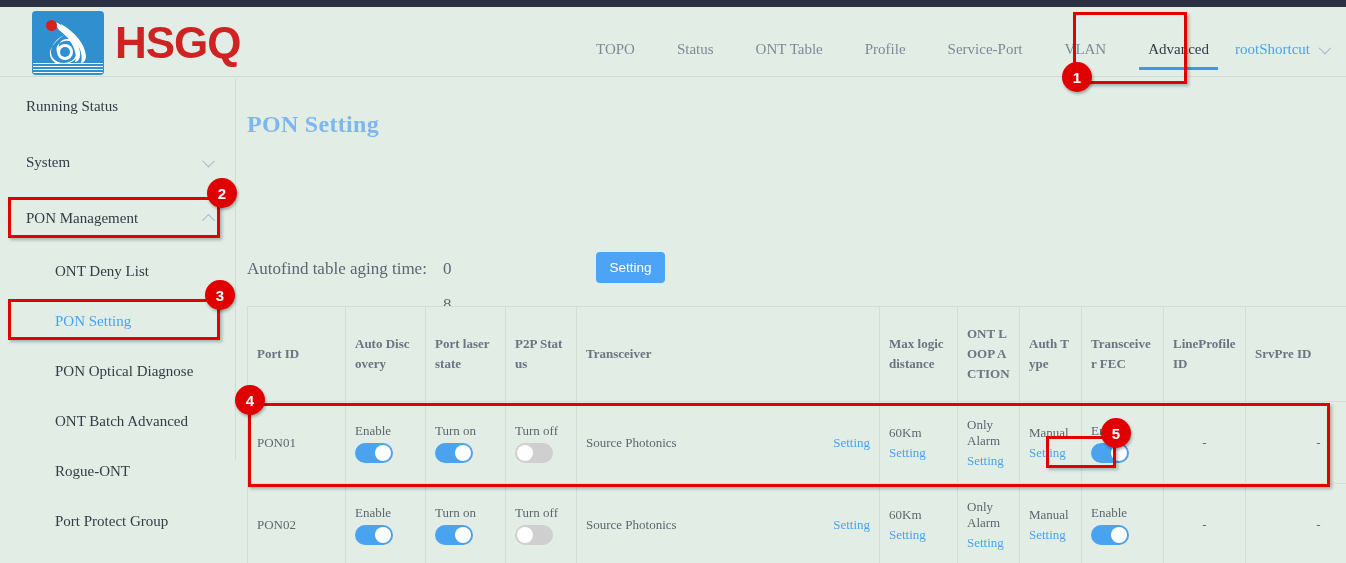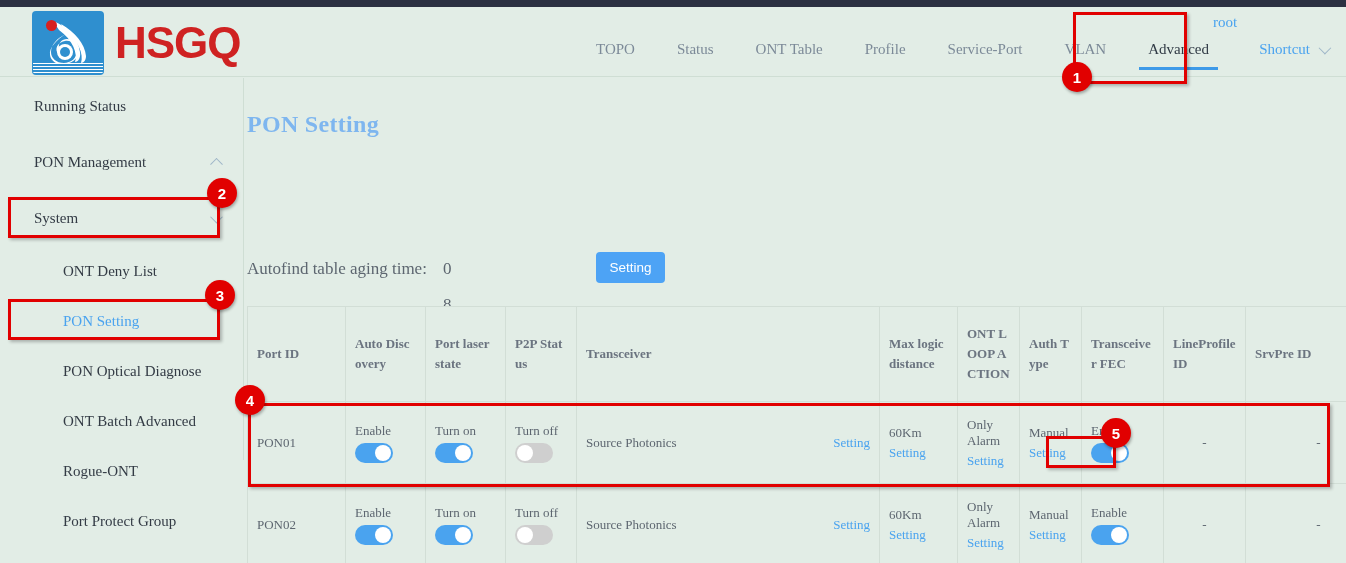--- a/index.html
+++ b/index.html
@@ -72,33 +72,33 @@
     white-space: nowrap;
   }
   .nav-item.active { color: #303a45; position: relative; }
   .nav-item.active::after {
     content: ""; position: absolute;
     left: 12px; right: 12px; bottom: 14px; height: 3px;
     background: #3e9ae8;
   }
   .user-area {
     position: absolute; right: 18px; top: 7px; height: 70px;
-    display: flex; gap: 22px;
+    display: flex; align-items: center; 
   }
   .user-name { font-size: 15px; color: #4aa3ef; cursor: pointer; }
   .shortcut { font-size: 15px; color: #4aa3ef; cursor: pointer; display: flex; align-items: center; gap: 9px;}
   .chev {
     display: inline-block; width: 9px; height: 9px;
     border-right: 1.6px solid #9fb6c8; border-bottom: 1.6px solid #9fb6c8;
     transform: rotate(45deg) translateY(-2px);
   }
 
   
   .sidebar {
-    position: absolute; left: 16px; top: 78px;
+    position: absolute; left: 8px; top: 78px;
     width: 228px; height: 382px;
     background: #e2ede6;
     border-right: 1px solid #cfded4;
   }
   .side-item {
     height: 56px; display: flex; align-items: center;
     padding-left: 18px; padding-right: 16px;
     font-size: 15px; color: #333b45;
     cursor: pointer; position: relative;
   }
@@ -251,27 +251,27 @@
         <span>Shortcut</span>
         <span class="chev"></span>
       </div>
     </div>
   </div>
 
   <div class="sidebar">
     <div class="side-item">
       <span>Running Status</span>
     </div>
+    <div class="side-item">
+      <span>System</span>
+      <span class="caret down"></span>
+    </div>
     <div class="side-item" id="side-pon-mgmt">
       <span>PON Management</span>
       <span class="caret up"></span>
-    </div>
-    <div class="side-item">
-      <span>System</span>
-      <span class="caret down"></span>
     </div>
     <div class="side-sub">
       <span>ONT Deny List</span>
     </div>
     <div class="side-sub active" id="side-pon-setting">
       <span>PON Setting</span>
     </div>
     <div class="side-sub">
       <span>PON Optical Diagnose</span>
     </div>

